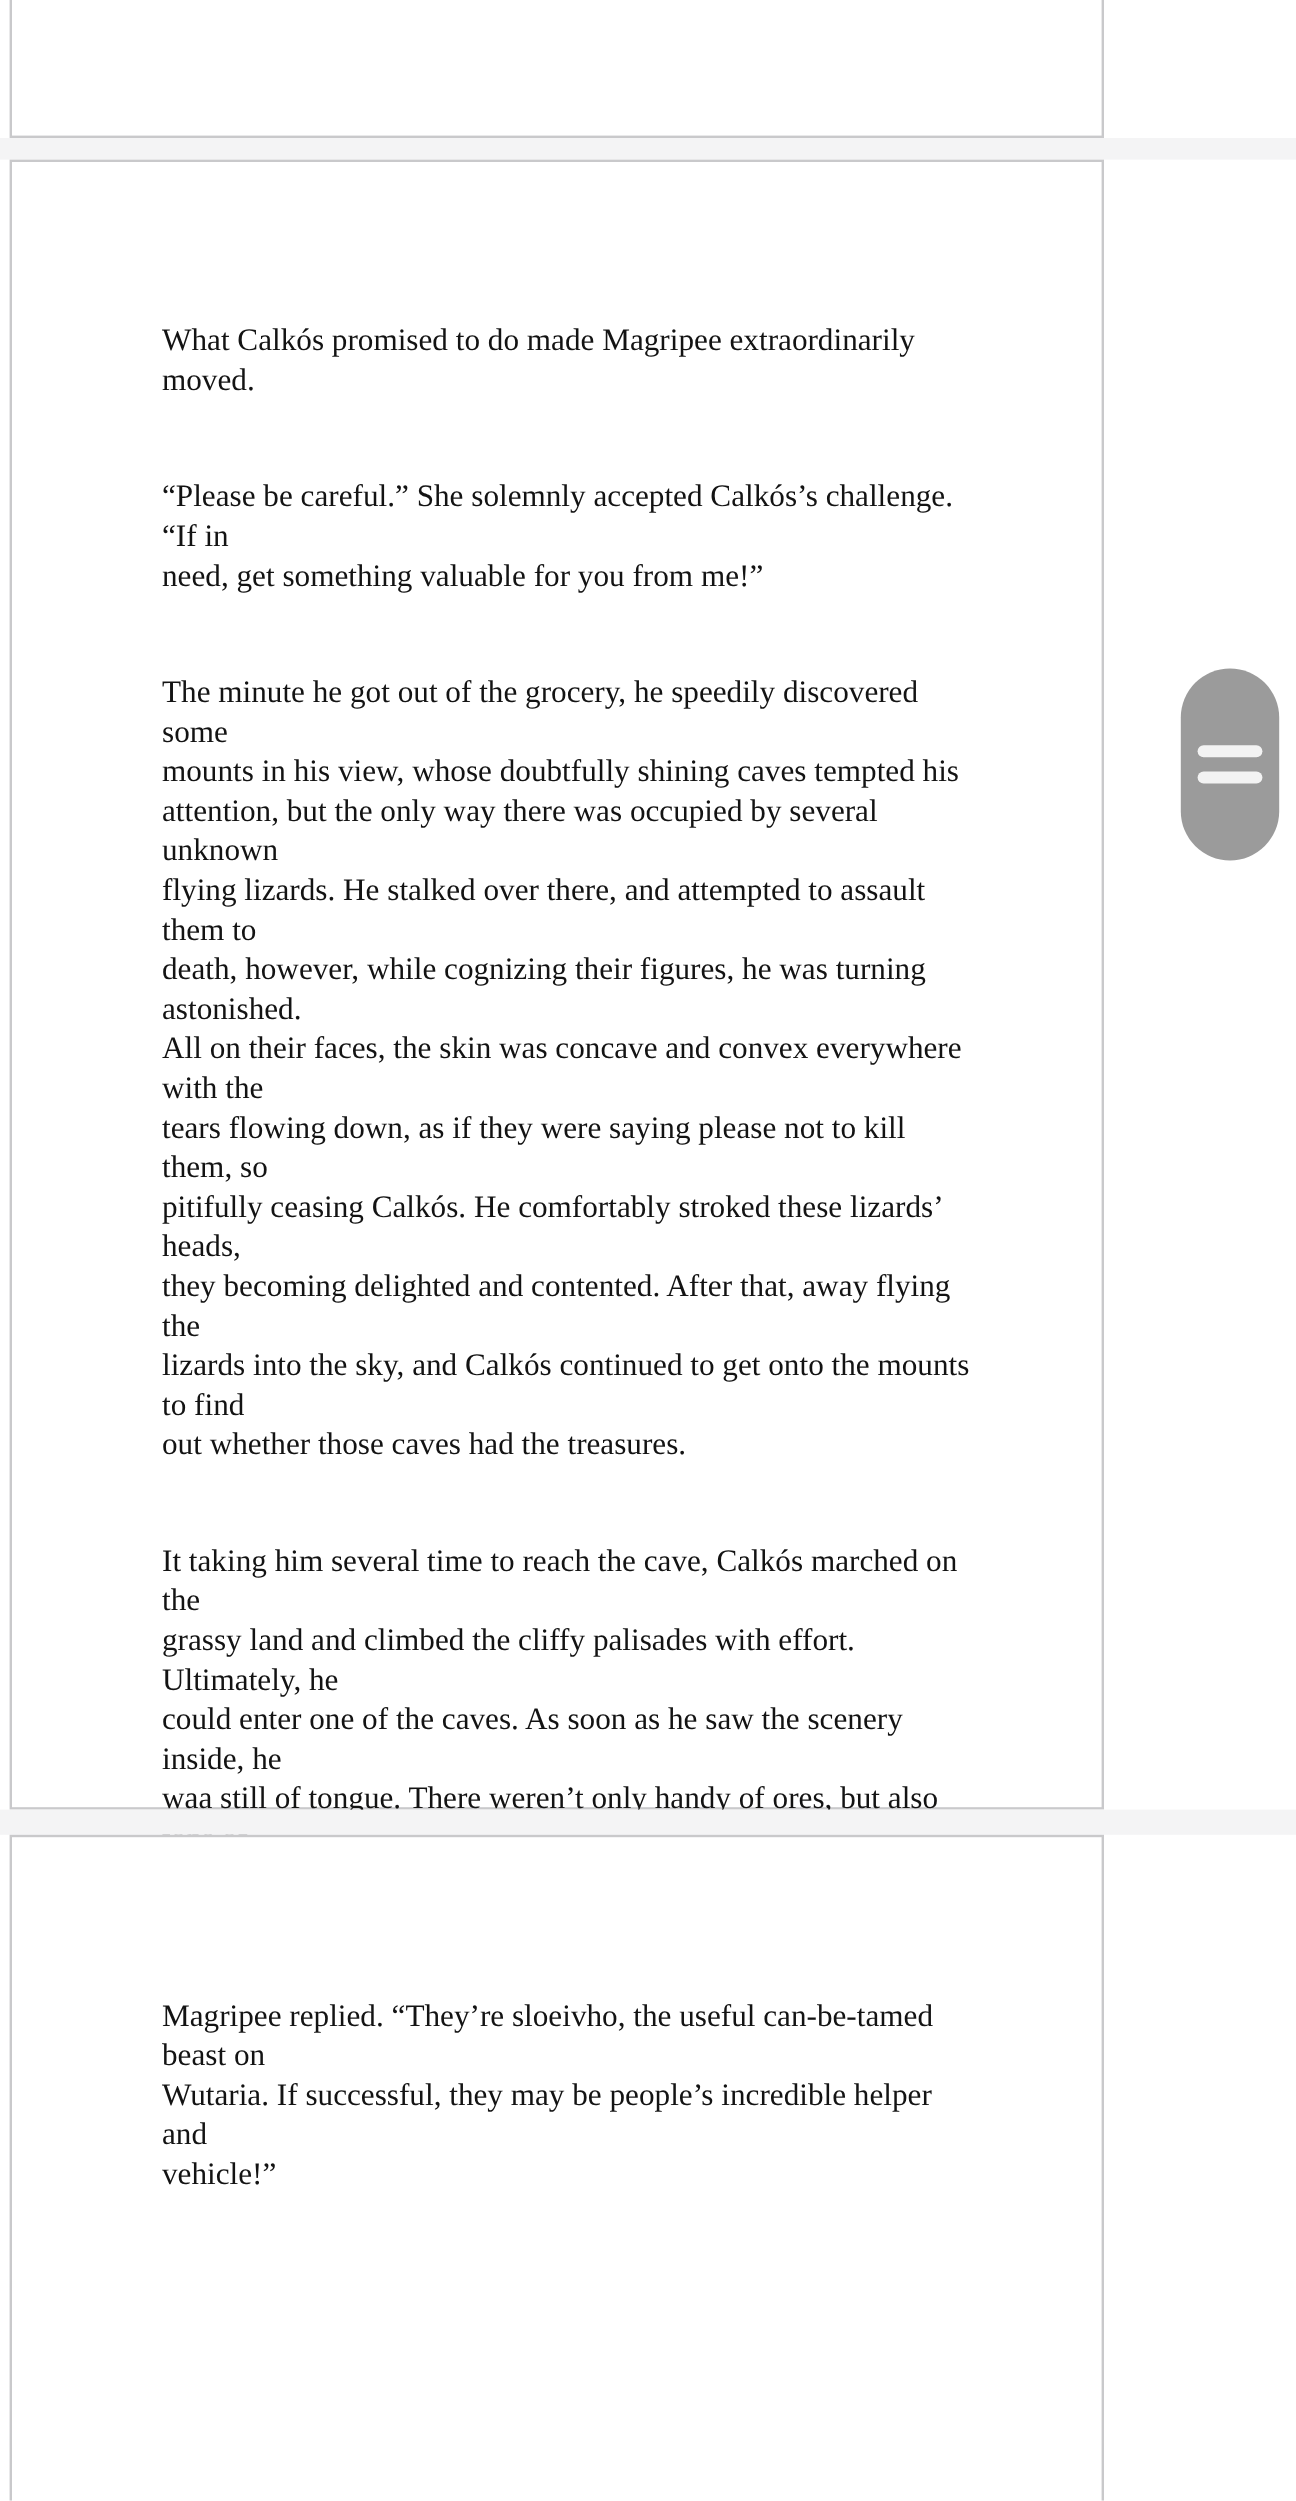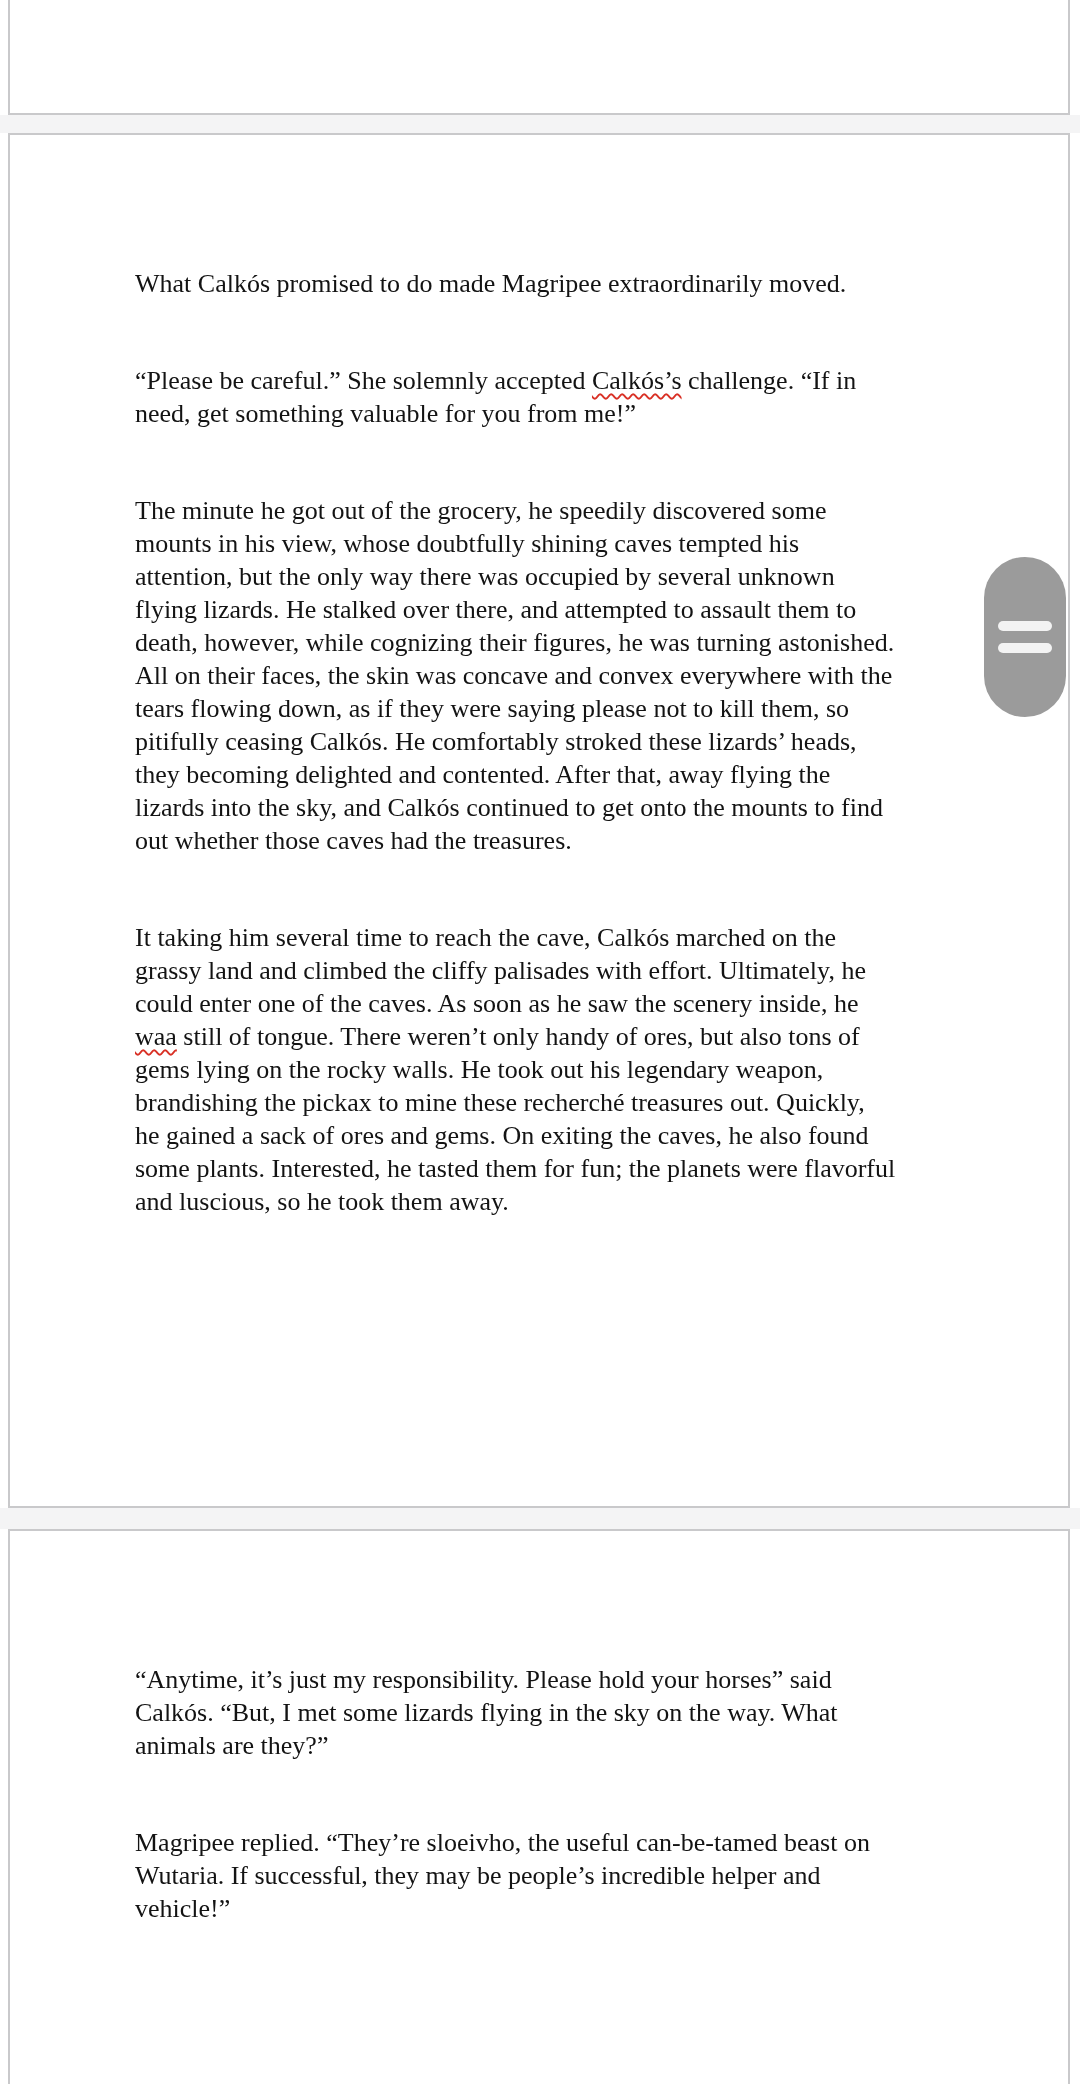--- a/index.html
+++ b/index.html
@@ -11,21 +11,21 @@
     position: relative;
     width: 1080px;
     height: 2084px;
     background: #ffffff;
     overflow: hidden;
     font-family: "Liberation Serif", serif;
   }
   .page {
     position: absolute;
     left: 8px;
-    width: 1062px;
+    width: 912px;
     box-sizing: border-box;
     background: #ffffff;
     border: 2px solid #c9c9cb;
   }
   .page-prev {
     top: -6px;              
     height: 121px;          
   }
   .page-current {
     top: 133px;
@@ -49,21 +49,20 @@
   }
   .para {
     font-family: "Liberation Serif", serif;
     font-size: 26px;
     line-height: 33px;
     font-weight: 400;
     color: #131313;
     margin: 0 0 64px 0;
   }
   .misspelled {
-    text-decoration: underline;
     text-decoration-style: wavy;
     text-decoration-color: #d93025;
     text-decoration-thickness: 1.5px;
     text-underline-offset: 4px;
     text-decoration-skip-ink: none;
   }
 
   .scroll-handle {
     position: absolute;
     left: 984px;
@@ -105,21 +104,20 @@
         <p class="para">“Please be careful.” She solemnly accepted <span class="misspelled">Calkós’s</span> challenge. “If in<br>need, get something valuable for you from me!”</p>
         <p class="para">The minute he got out of the grocery, he speedily discovered some<br>mounts in his view, whose doubtfully shining caves tempted his<br>attention, but the only way there was occupied by several unknown<br>flying lizards. He stalked over there, and attempted to assault them to<br>death, however, while cognizing their figures, he was turning astonished.<br>All on their faces, the skin was concave and convex everywhere with the<br>tears flowing down, as if they were saying please not to kill them, so<br>pitifully ceasing Calkós. He comfortably stroked these lizards’ heads,<br>they becoming delighted and contented. After that, away flying the<br>lizards into the sky, and Calkós continued to get onto the mounts to find<br>out whether those caves had the treasures.</p>
         <p class="para">It taking him several time to reach the cave, Calkós marched on the<br>grassy land and climbed the cliffy palisades with effort. Ultimately, he<br>could enter one of the caves. As soon as he saw the scenery inside, he<br><span class="misspelled">waa</span> still of tongue. There weren’t only handy of ores, but also tons of<br>gems lying on the rocky walls. He took out his legendary weapon,<br>brandishing the pickax to mine these recherché treasures out. Quickly,<br>he gained a sack of ores and gems. On exiting the caves, he also found<br>some plants. Interested, he tasted them for fun; the planets were flavorful<br>and luscious, so he took them away.</p>
       </div>
   </section>
 
   <div class="page-gap gap-2"></div>
 
   <section class="page page-next">
     <div class="page-text">
-        <p class="para">“Anytime, it’s just my responsibility. Please hold your horses” said<br>Calkós. “But, I met some lizards flying in the sky on the way. What<br>animals are they?”</p>
         <p class="para">Magripee replied. “They’re sloeivho, the useful can-be-tamed beast on<br>Wutaria. If successful, they may be people’s incredible helper and<br>vehicle!”</p>
       </div>
   </section>
 
   <div class="scroll-handle">
     <span class="grip-bar"></span>
     <span class="grip-bar"></span>
   </div>
 
 </div>

